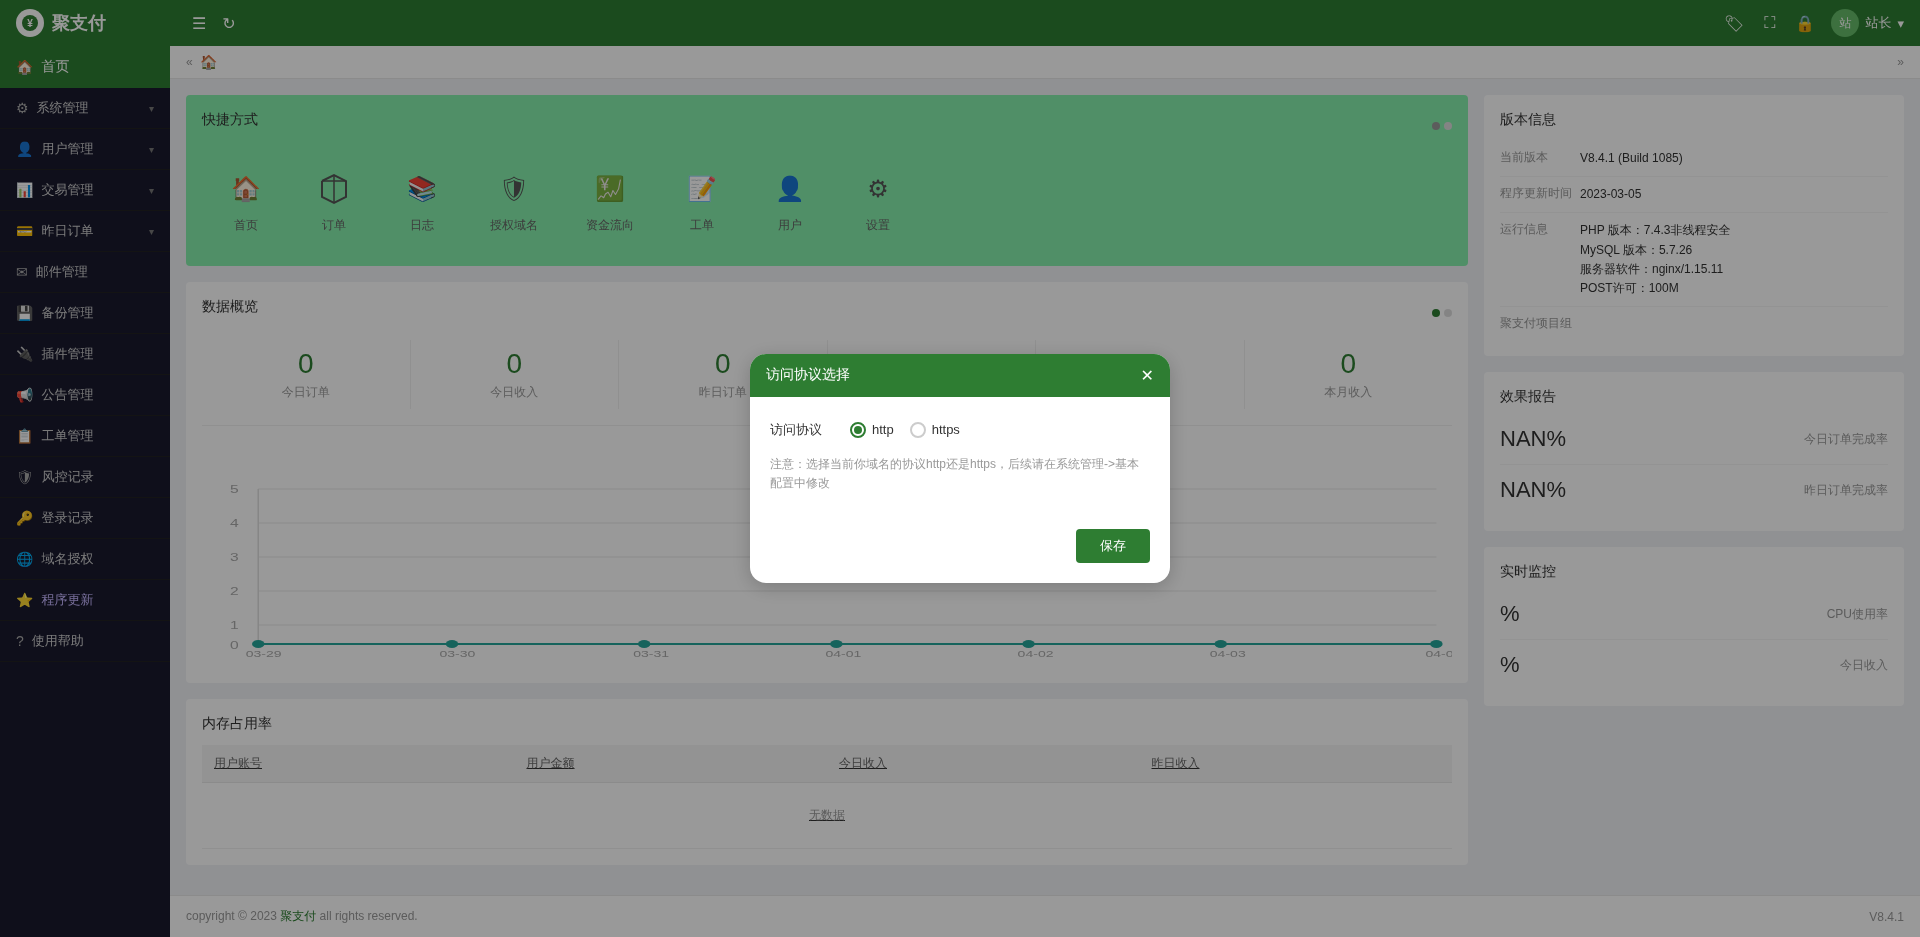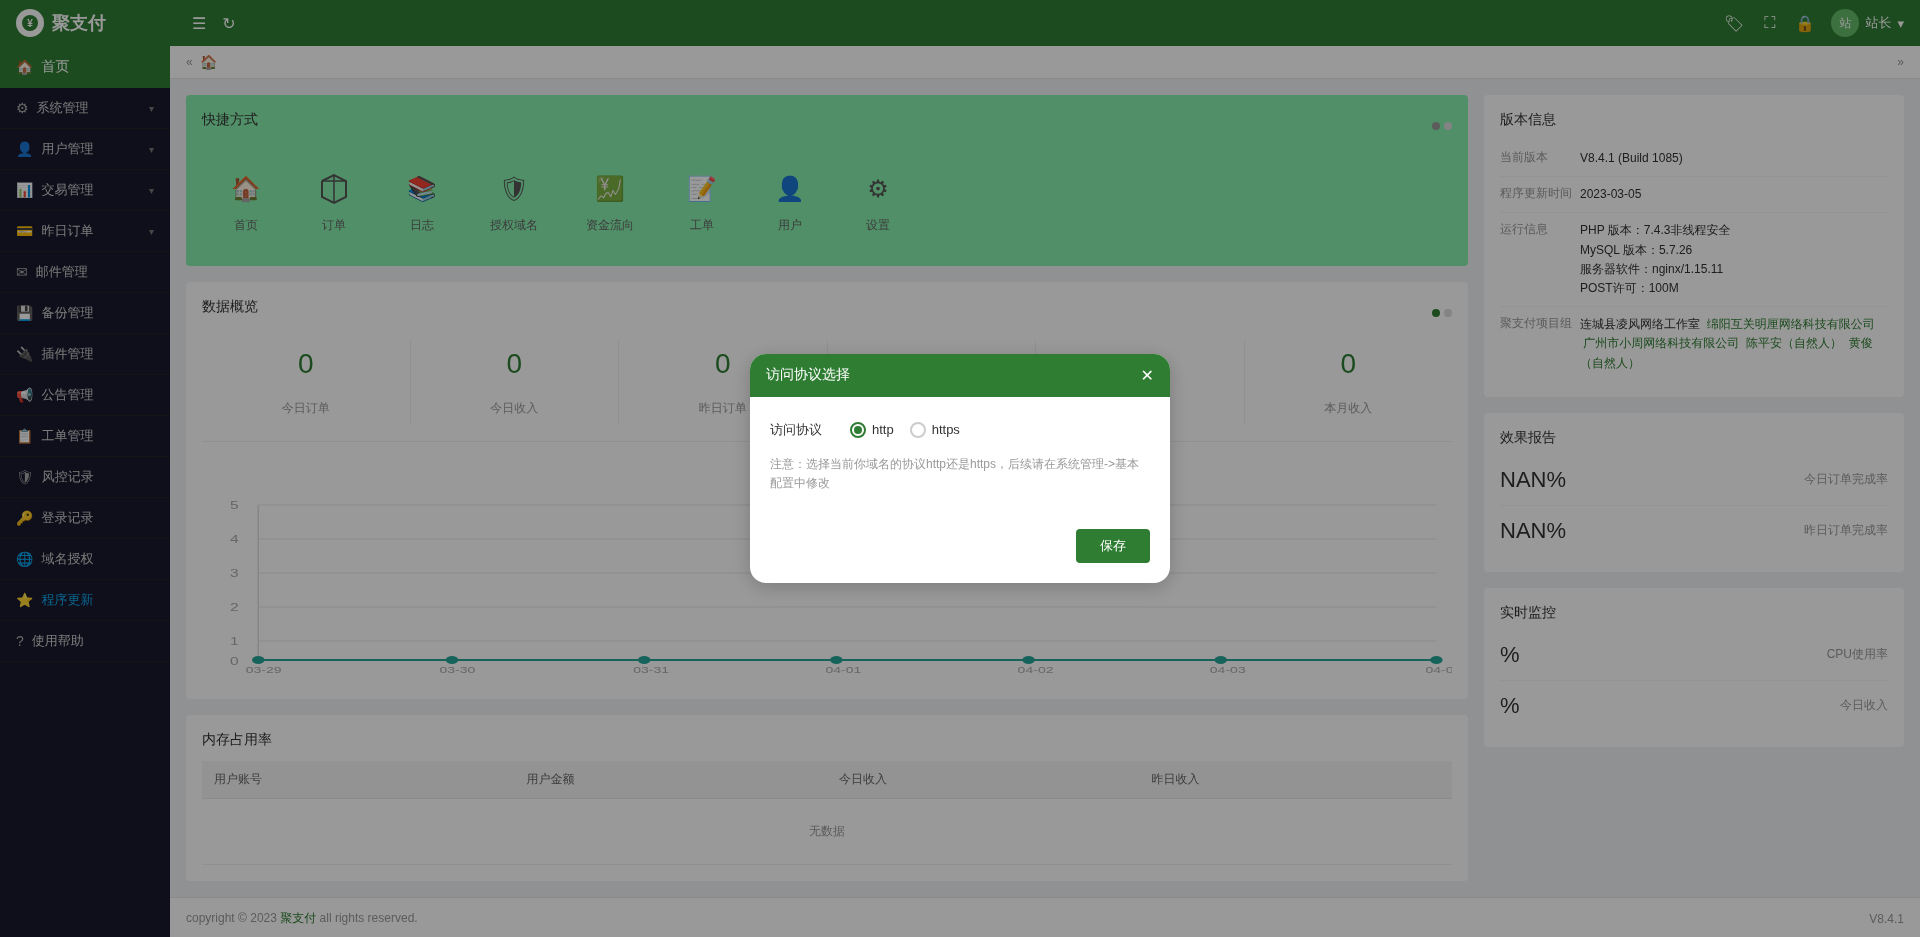--- a/index.html
+++ b/index.html
@@ -128,38 +128,38 @@
     .data-section-header { display: flex; align-items: center; justify-content: space-between; margin-bottom: 12px; }
     .data-dots { display: flex; gap: 4px; }
     .data-dot { width: 8px; height: 8px; border-radius: 50%; background: #ddd; cursor: pointer; }
     .data-dot.active { background: #2e7d32; }
 
     
     .stats-row { display: flex; border-bottom: 1px solid #f0f0f0; padding-bottom: 16px; margin-bottom: 16px; }
     .stat-item { flex: 1; text-align: center; padding: 8px; border-right: 1px solid #f0f0f0; }
     .stat-item:last-child { border-right: none; }
     .stat-value { font-size: 28px; color: #2e7d32; font-weight: 300; }
-    .stat-label { font-size: 12px; color: #999; margin-top: 20px; }
+    .stat-label { font-size: 12px; color: #999; margin-top: 4px; }
 
     
     .chart-area { padding: 8px 0; }
     .chart-title { text-align: center; font-size: 12px; color: #999; margin-bottom: 12px; }
     .chart-container { position: relative; height: 180px; }
 
     
     .chart-svg { width: 100%; height: 100%; }
 
     
     .merchant-table {
       background: #fff;
       border-radius: 4px;
       padding: 16px;
     }
     .table-wrapper { overflow: auto; }
-    table { width: 100%; border-collapse: collapse; }
+    table { width: 100%; border-collapse: collapse; text-decoration: underline; }
     thead tr { background: #f5f5f5; }
     th { padding: 10px 12px; text-align: left; font-size: 12px; color: #666; font-weight: 500; border-bottom: 1px solid #e8e8e8; }
     td { padding: 10px 12px; font-size: 12px; color: #666; border-bottom: 1px solid #f0f0f0; }
     .no-data { text-align: center; color: #999; padding: 24px; }
 
     
     .right-panel {
       width: 420px;
       flex-shrink: 0;
       display: flex;
@@ -391,21 +391,21 @@
     </div>
     <div class="sidebar-item">
       <div class="sidebar-item-left">
         <span class="sidebar-item-icon">🌐</span>
         <span>域名授权</span>
       </div>
     </div>
     <div class="sidebar-item">
       <div class="sidebar-item-left">
         <span class="sidebar-item-icon sidebar-special">⭐</span>
-        <span style="color:#0ea5e9">程序更新</span>
+        <span style="color:#c4b5fd">程序更新</span>
       </div>
     </div>
     <div class="sidebar-item">
       <div class="sidebar-item-left">
         <span class="sidebar-item-icon">?</span>
         <span>使用帮助</span>
       </div>
     </div>
   </div>
 
@@ -596,27 +596,20 @@
               <span class="info-label">运行信息</span>
               <span class="info-value">
                 PHP 版本：7.4.3非线程安全<br>
                 MySQL 版本：5.7.26<br>
                 服务器软件：nginx/1.15.11<br>
                 POST许可：100M
               </span>
             </div>
             <div class="info-row">
               <span class="info-label">聚支付项目组</span>
-              <span class="info-value">
-                连城县凌风网络工作室&nbsp;
-                <a href="#">绵阳互关明厘网络科技有限公司</a>
-                &nbsp;<a href="#">广州市小周网络科技有限公司</a>
-                &nbsp;<a href="#">陈平安（自然人）</a>
-                &nbsp;<a href="#">黄俊（自然人）</a>
-              </span>
             </div>
           </div>
         </div>
 
         <div class="effect-report">
           <span class="section-title">效果报告</span>
           <div style="margin-top:8px;">
             <div class="report-item">
               <span class="report-value">NAN%</span>
               <span class="report-label">今日订单完成率</span>

